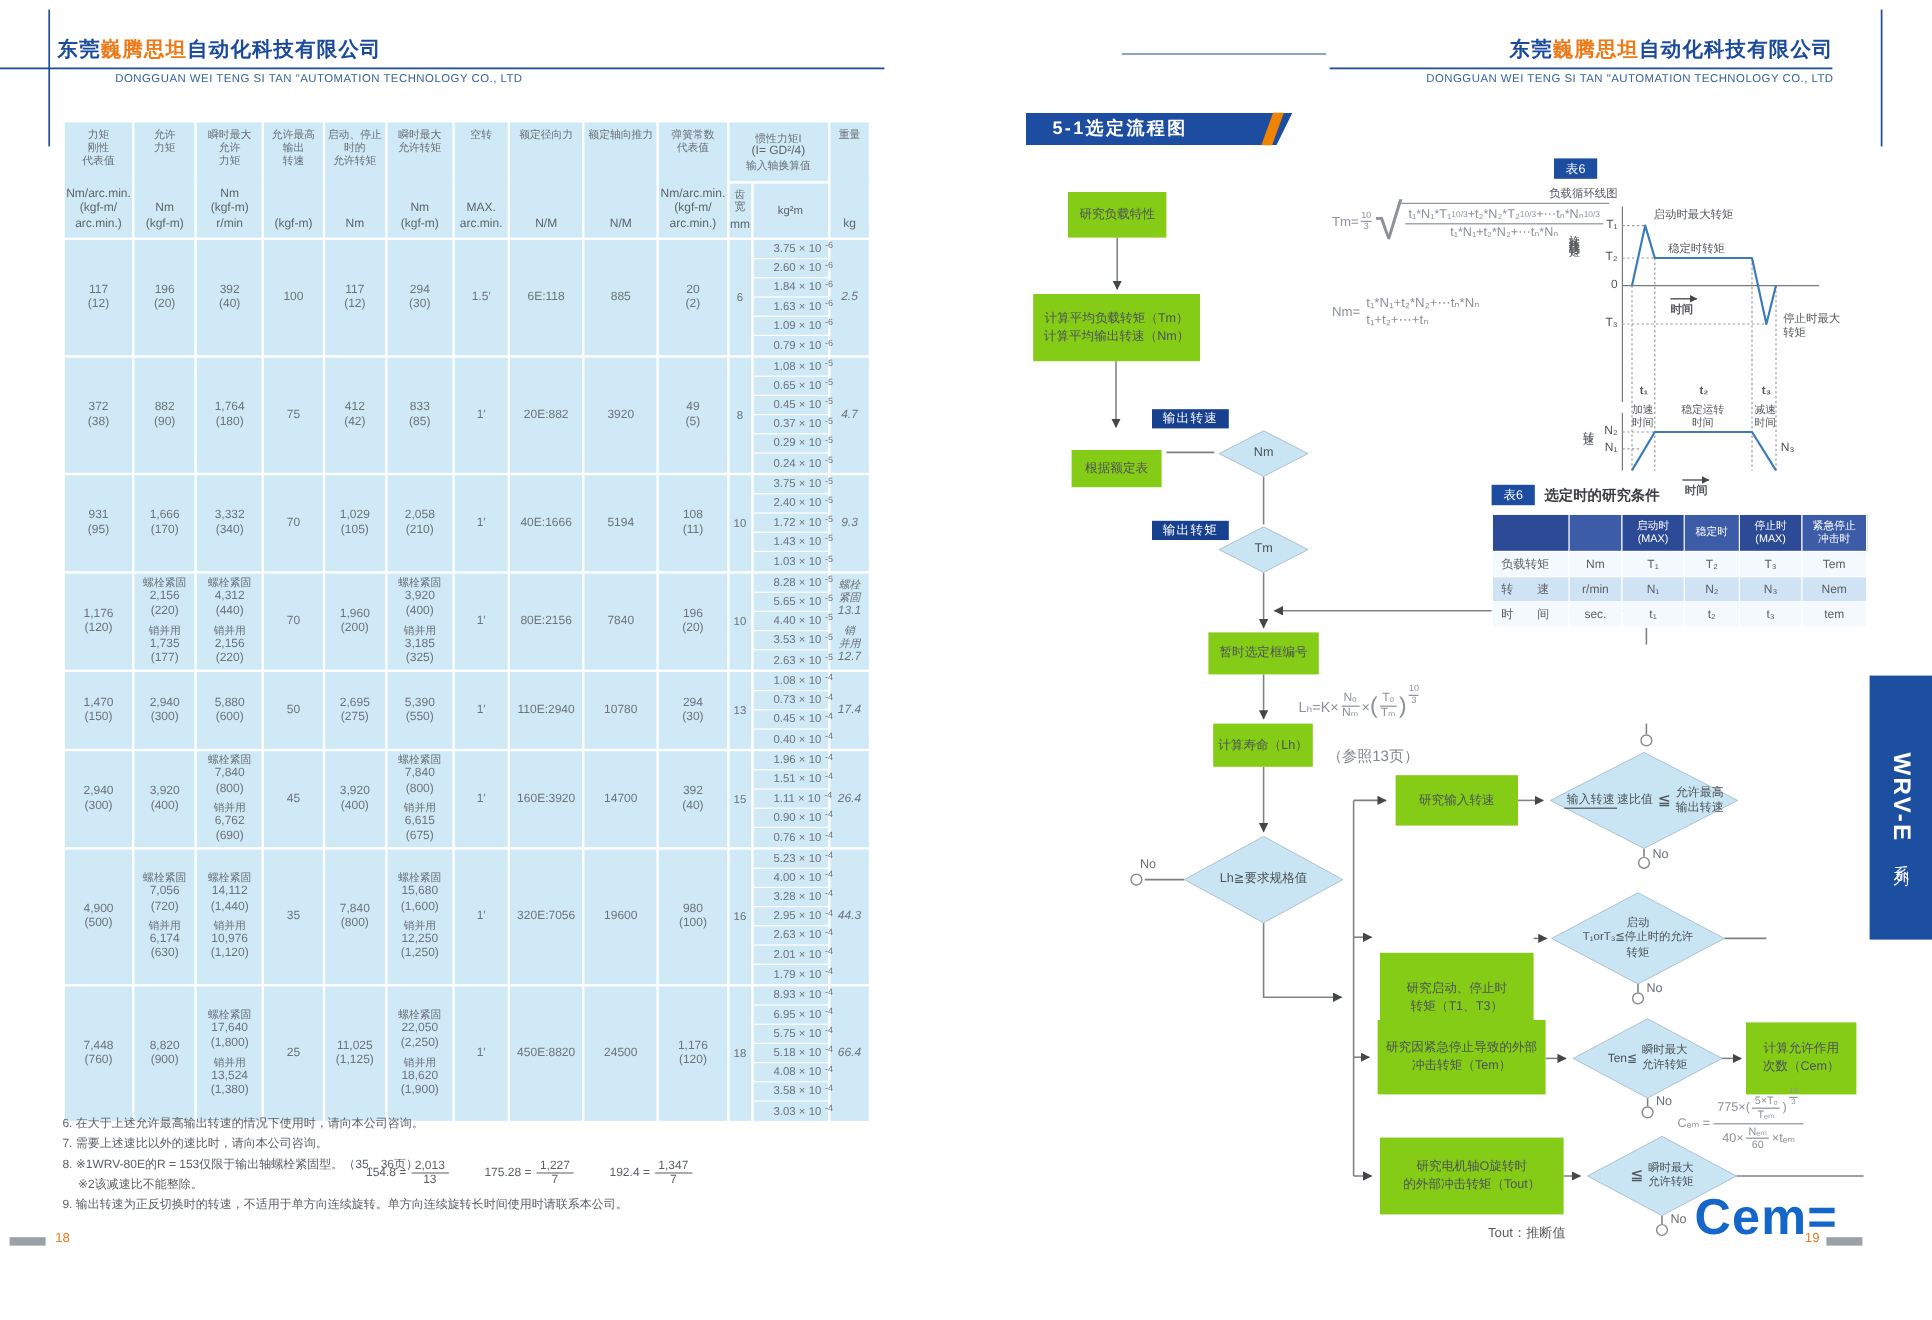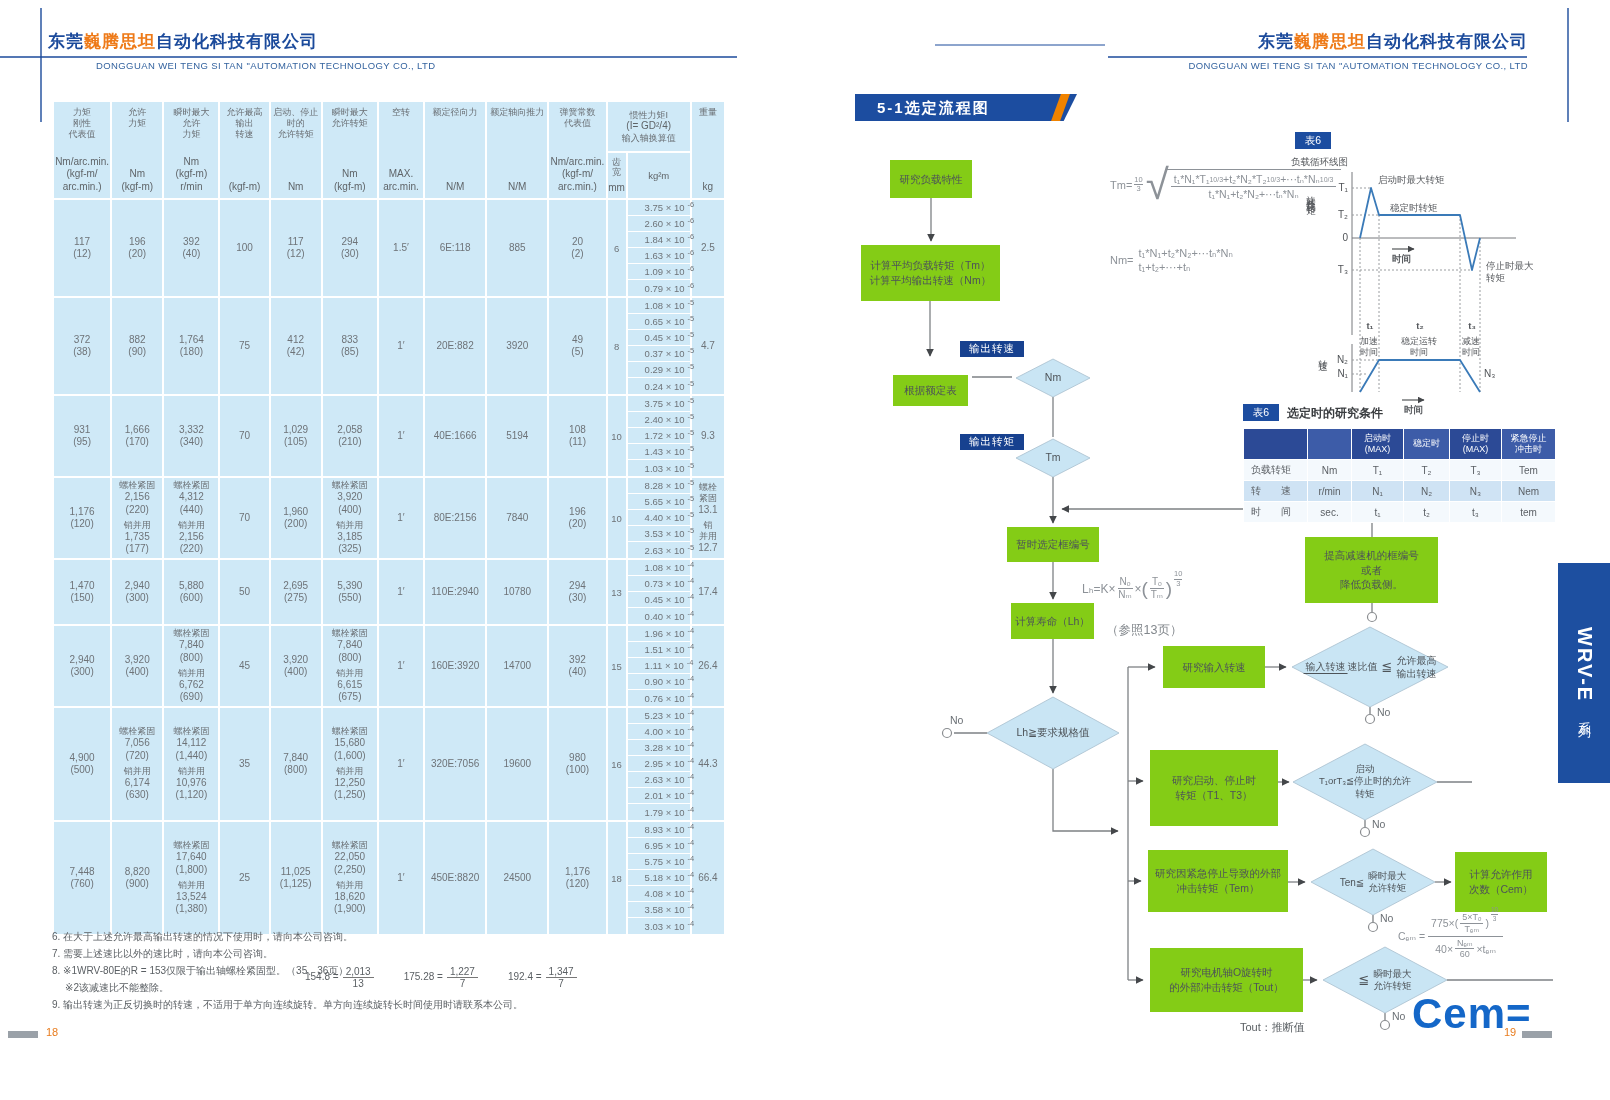--- a/index.html
+++ b/index.html
@@ -18,21 +18,21 @@
   .spec thead th{font-size:9.5px;color:#5f6468;}
   .hw{height:96px;display:flex;flex-direction:column;justify-content:space-between;padding:5px 0;box-sizing:border-box;}
   .hw2{height:46px;display:flex;flex-direction:column;justify-content:center;padding:2px 0;box-sizing:border-box;}
   .hw3{height:42px;display:flex;flex-direction:column;justify-content:space-between;padding:2px 0;box-sizing:border-box;}
   .hl{line-height:1.25;}
   .cl{font-size:10px;line-height:1.25;}
   .clc{font-size:9px;line-height:1.2;color:#6a6f74;}
   .sp{height:4px;}
   .kgu{font-size:9px;vertical-align:top;padding-top:4px;}
   .gwtd{font-size:9.5px;}
-  .wttd{font-size:9.5px;}
+  .wttd{font-size:9.5px;font-style:italic;}
   .intd{vertical-align:top;}
   .isr{height:16px;display:flex;align-items:center;justify-content:flex-start;padding-left:17px;border-bottom:1px solid #fff;font-size:9.5px;box-sizing:border-box;white-space:nowrap;}
   .isr.last{border-bottom:none;}
   .isr sup{font-size:7.5px;position:relative;top:-3px;margin-left:3px;}
 
   
   .fnblock{font-size:10px;color:#5a5f63;line-height:17px;}
   .fn-ind{padding-left:13px;}
   .ffr{display:inline-flex;flex-direction:column;text-align:center;font-size:10px;vertical-align:middle;margin-left:4px;}
   .ffr .n{border-bottom:1px solid #777;padding:0 3px;}
@@ -995,27 +995,22 @@
   <div class="fbox" style="left:890px;top:160px;width:82px;height:38px">研究负载特性</div>
   <div class="fbox" style="left:861px;top:245px;width:139px;height:56px">
       <div>计算平均负载转矩（Tm）</div>
       <div>计算平均输出转速（Nm）</div>
     </div>
   <div class="fbox" style="left:893px;top:375px;width:75px;height:31px">根据额定表</div>
   <div class="flabel" style="left:960px;top:341px;width:64px;height:16px">输出转速</div>
   <div class="flabel" style="left:960px;top:434px;width:64px;height:16px">输出转矩</div>
   <div class="fbox" style="left:1007px;top:527px;width:92px;height:35px">暂时选定框编号</div>
   <div class="fbox" style="left:1011px;top:603px;width:83px;height:36px">计算寿命（Lh）</div>
-  <div class="fbox" style="left:1305px;top:537px;width:133px;height:66px">
-      <div>提高减速机的框编号</div>
-      <div>或者</div>
-      <div>降低负载侧。</div>
-    </div>
   <div class="fbox" style="left:1163px;top:646px;width:102px;height:42px">研究输入转速</div>
-  <div class="fbox" style="left:1150px;top:750px;width:128px;height:76px">
+  <div class="fbox" style="left:1150px;top:794px;width:128px;height:76px">
       <div>研究启动、停止时</div>
       <div>转矩（T1、T3）</div>
     </div>
   <div class="fbox" style="left:1148px;top:850px;width:140px;height:62px">
       <div>研究因紧急停止导致的外部</div>
       <div>冲击转矩（Tem）</div>
     </div>
   <div class="fbox" style="left:1455px;top:852px;width:92px;height:60px">
       <div>计算允许作用</div>
       <div>次数（Cem）</div>

